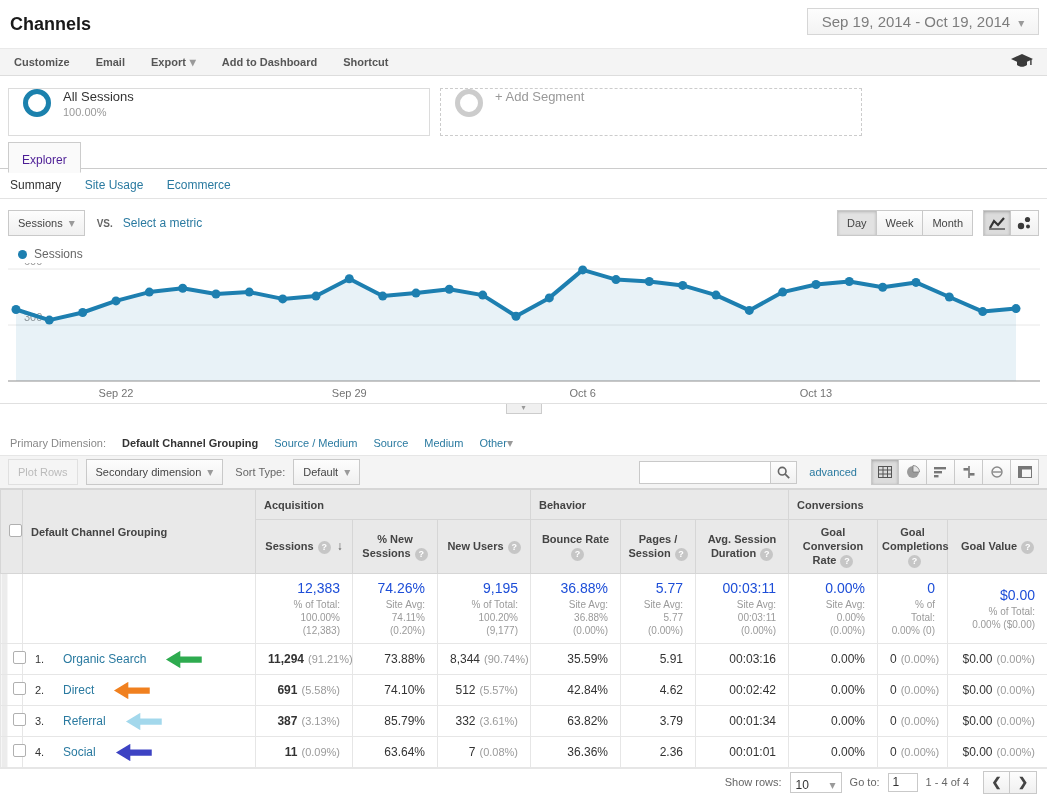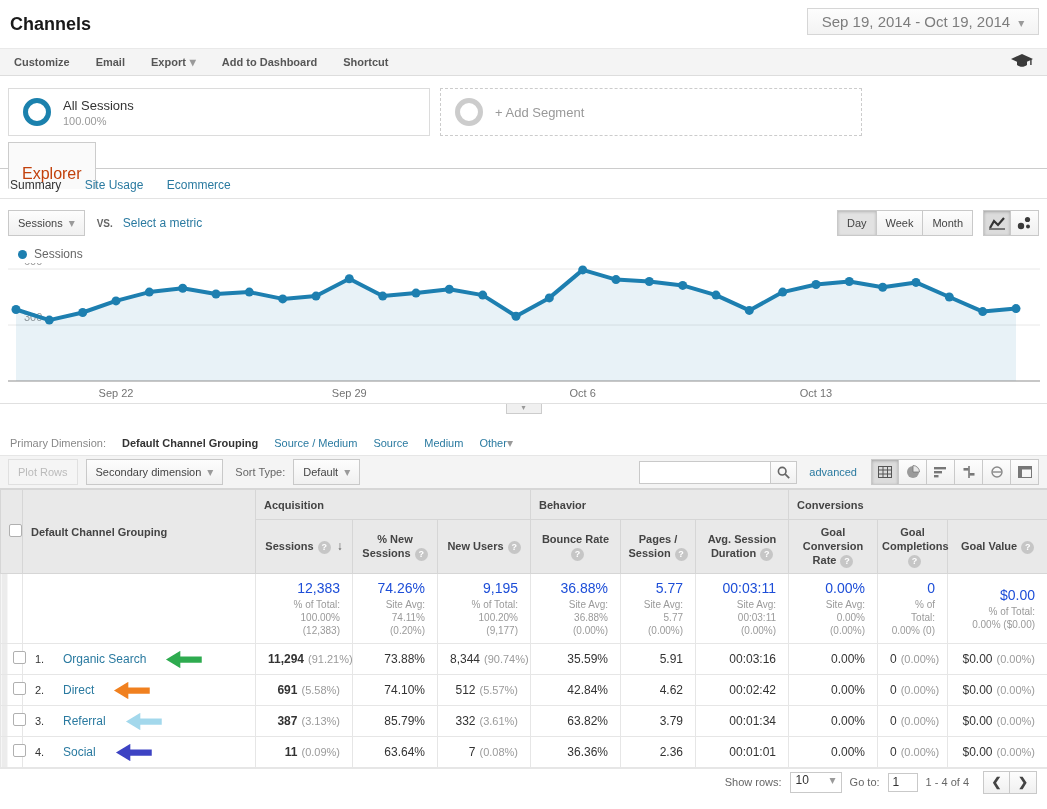--- a/index.html
+++ b/index.html
@@ -16,32 +16,32 @@
   .caret-dn::after { content:"▾"; color:#9a9a9a; font-size:12px; }
 
   
   .actionbar { height:28px; background:#f4f4f4; border-top:1px solid #e9e9e9; border-bottom:1px solid #ddd;
     display:flex; align-items:center; gap:26px; padding:0 14px; font-size:11px; font-weight:bold; color:#565656; }
   .actionbar .item { cursor:pointer; display:flex; align-items:center; gap:4px; }
   .actionbar .spacer { flex:1; }
 
   
   .segments { height:66px; position:relative; }
-  .seg-card { position:absolute; top:12px; height:48px; display:flex; align-items:center; gap:12px; padding:0 14px; }
+  .seg-card { position:absolute; top:12px; height:48px; display:flex; gap:12px; padding:0 14px; }
   .seg-all { left:8px; width:422px; border:1px solid #dcdcdc; background:#fff; }
   .seg-add { left:440px; width:422px; border:1px dashed #ccc; background:#fff; color:#999; cursor:pointer; }
   .ring { width:28px; height:28px; border-radius:50%; border:5px solid #1b81ad; }
   .ring-gray { border-color:#ccc; }
   .seg-title { font-size:13px; color:#333; }
   .seg-pct { font-size:11px; color:#999; margin-top:2px; }
   .seg-add-label { font-size:13px; color:#999; }
 
   
   .tabrow { height:27px; padding-left:8px; border-bottom:1px solid #ccc; }
-  .tab { display:inline-block; padding:22px 13px 5px; font-size:16px; color:#c2410c;
+  .tab { display:inline-block; padding:10px 13px 5px; font-size:12px; color:#4c1d95;
     background:#fafafa; border:1px solid #ccc; border-bottom:1px solid #fafafa; margin-bottom:-1px; cursor:pointer; }
   .subnav { height:30px; padding:9px 0 0 10px; border-bottom:1px solid #e3e3e3; font-size:12px; }
   .subnav span { margin-right:20px; cursor:pointer; }
   .subnav .active { color:#333; }
   a.lnk, .lnk { color:#2a7aa0; text-decoration:none; cursor:pointer; }
 
   
   .controls { height:40px; padding:8px 8px 0 8px; display:flex; align-items:center; }
   .btn { display:inline-flex; align-items:center; gap:6px; height:26px; padding:0 9px;
     border:1px solid #c9c9c9; background:linear-gradient(#fdfdfd,#f0f0f0); font-size:11px; color:#444;
@@ -104,21 +104,21 @@
   .row-index { width:28px; color:#333; font-size:11px; }
   .row-link { font-size:12px; }
   .arrow-icon { margin-left:16px; flex:0 0 auto; }
   .bold { font-weight:bold; }
   .pct { color:#9a9a9a; font-size:11px; margin-left:4px; }
 
   
   .tfoot { height:27px; display:flex; align-items:center; justify-content:flex-end; gap:8px;
     font-size:11px; color:#666; padding-right:10px; border-top:1px solid #e6e6e6; }
   .fake-select { width:52px; height:21px; border:1px solid #c9c9c9; background:#fff; display:flex;
-    align-items:flex-start; justify-content:space-between; padding:0 5px; font-size:12px; color:#333; cursor:pointer; }
+    align-items:flex-end; justify-content:space-between; padding:0 5px; font-size:12px; color:#333; cursor:pointer; }
   .goto-input { width:30px; height:19px; border:1px solid #c9c9c9; font-size:12px; padding:0 4px; color:#333; }
   .pagebtns { display:flex; margin-left:6px; }
   .pagebtn { width:27px; height:23px; border:1px solid #c9c9c9; border-left:none; background:linear-gradient(#fdfdfd,#f0f0f0);
     display:flex; align-items:center; justify-content:center; font-size:12px; font-weight:bold; color:#444; cursor:pointer; }
   .pagebtn:first-child { border-left:1px solid #c9c9c9; }
 </style>
 </head>
 <body>
 
 <div class="page">

